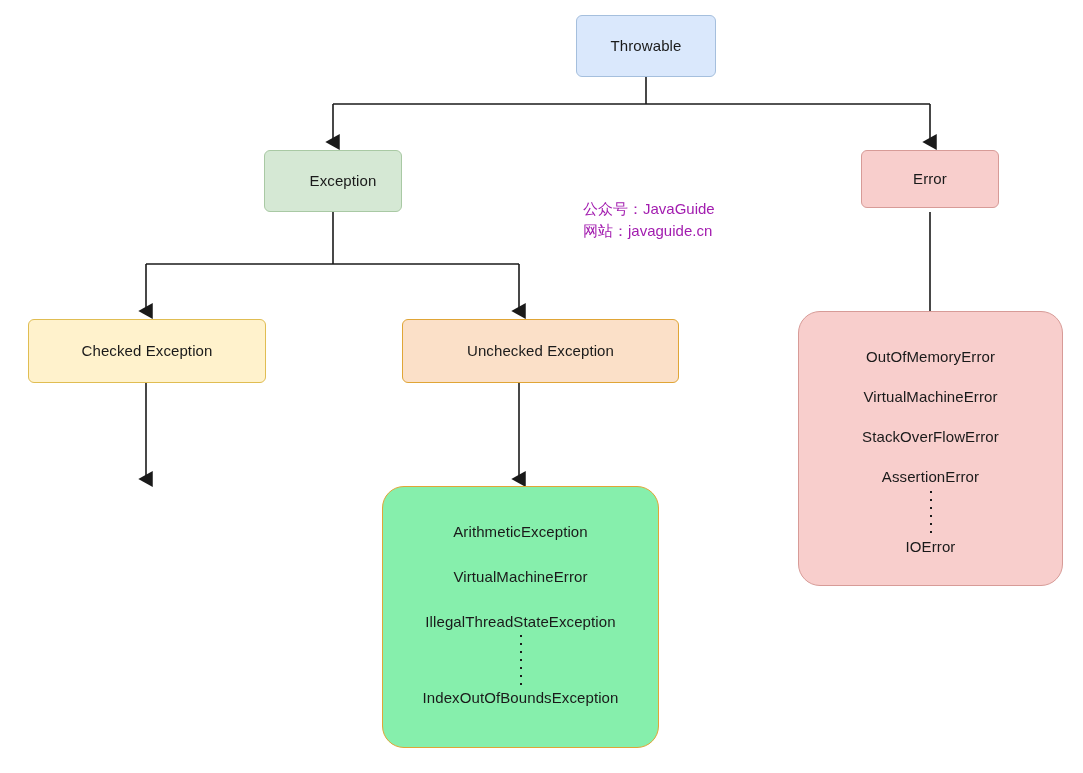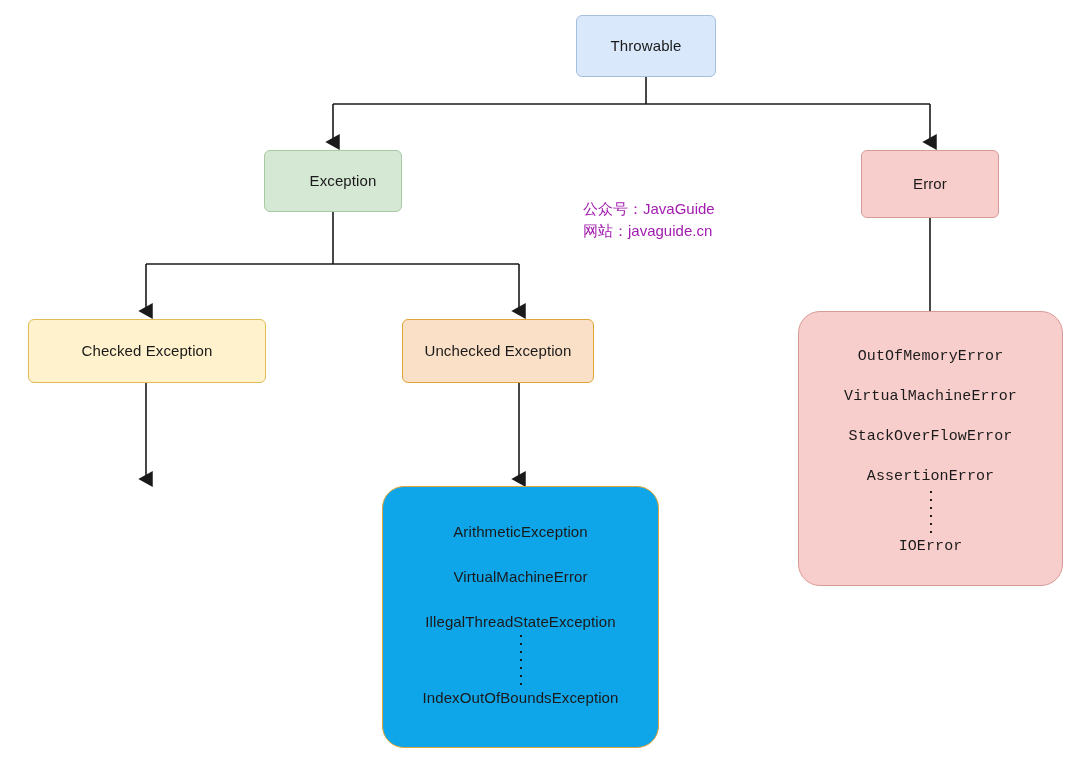--- a/index.html
+++ b/index.html
@@ -119,58 +119,58 @@
   <div class="node box-small" style="left:576px; top:15px; width:140px; height:62px;
               background:#dae8fc; border-color:#a5bfdd;">
     <span class="node-label">Throwable</span>
   </div>
 
   <div class="node box-small" style="left:264px; top:150px; width:138px; height:62px;
               background:#d5e8d4; border-color:#a9c9a4;padding-left:20px;">
     <span class="node-label">Exception</span>
   </div>
 
-  <div class="node box-small" style="left:861px; top:150px; width:138px; height:68px;
+  <div class="node box-small" style="left:861px; top:150px; width:138px; height:58px;
               background:#f8cecc; border-color:#d79b97;justify-content:center;">
     <span class="node-label">Error</span>
   </div>
 
   <div class="node box-small" style="left:28px; top:319px; width:238px; height:64px;
               background:#fff2cc; border-color:#e0bd52;">
     <span class="node-label">Checked Exception</span>
   </div>
 
-  <div class="node box-small" style="left:402px; top:319px; width:192px; height:64px;
+  <div class="node box-small" style="left:402px; top:319px; width:277px; height:64px;
               background:#fbe0c8; border-color:#e0a536;">
     <span class="node-label">Unchecked Exception</span>
   </div>
 
 
   <div class="node box-big" style="left:382px; top:486px; width:277px; height:262px;
-              background:#0ea5e9; border-color:#e0a536;">
+              background:#86efac; border-color:#e0a536;">
     <div style="height:22px;"></div>
     <span class="list-item">ArithmeticException</span>
     <div style="height:27px;"></div>
     <span class="list-item">VirtualMachineError</span>
     <div style="height:27px;"></div>
     <span class="list-item">IllegalThreadStateException</span>
     <div class="ellipsis-v" style="height:58px;">
       <i></i>
         <i></i>
         <i></i>
         <i></i>
         <i></i>
         <i></i>
         <i></i>
     </div>
     <span class="list-item">IndexOutOfBoundsException</span>
   </div>
 
   <div class="node box-big" style="left:798px; top:311px; width:265px; height:275px;
-              background:#f8cecc; border-color:#d79b97;font-family:Liberation Mono, monospace;">
+              background:#f8cecc; border-color:#d79b97;">
     <div style="height:22px;"></div>
     <span class="list-item">OutOfMemoryError</span>
     <div style="height:22px;"></div>
     <span class="list-item">VirtualMachineError</span>
     <div style="height:22px;"></div>
     <span class="list-item">StackOverFlowError</span>
     <div style="height:22px;"></div>
     <span class="list-item">AssertionError</span>
     <div class="ellipsis-v" style="height:52px;">
       <i></i>

